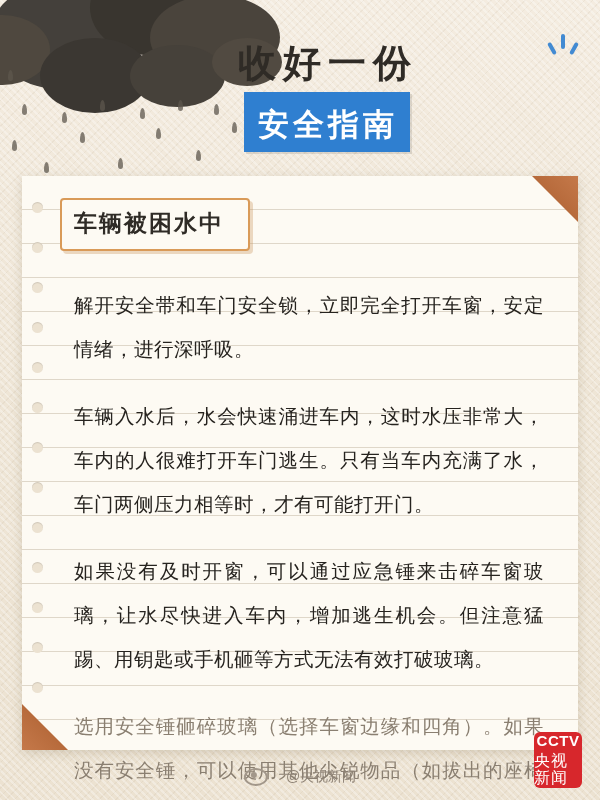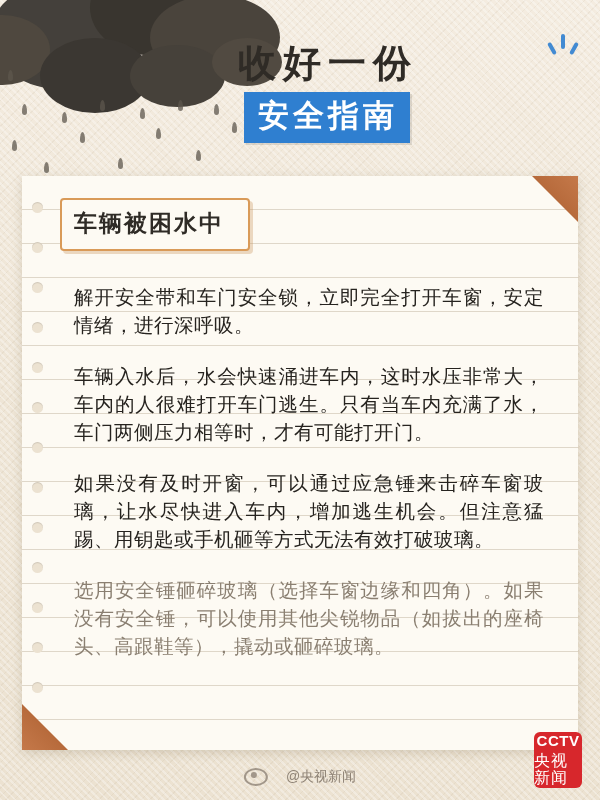--- a/index.html
+++ b/index.html
@@ -91,21 +91,21 @@
     letter-spacing: 5px;
     color: #2f2b26;
   }
   .title-badge {
     font-family: "Liberation Serif", serif;
     font-size: 31px;
     font-weight: bold;
     letter-spacing: 4px;
     color: #ffffff;
     background: #2f7fd0;
-    padding: 3px 12px 6px 14px;
+    padding: 12px 12px 6px 14px;
     margin-left: 6px;
     box-shadow: 2px 2px 0 rgba(0,0,0,0.10);
   }
   .spark {
     position: absolute;
     right: 8px;
     top: -12px;
     width: 34px;
     height: 40px;
   }
@@ -201,21 +201,21 @@
   
   .body-text {
     position: absolute;
     left: 52px;
     top: 88px;
     width: 470px;
   }
   .para {
     font-family: "Liberation Serif", serif;
     font-size: 19.5px;
-    line-height: 28px;
+    line-height: 44px;
     letter-spacing: 0.5px;
     color: #26231f;
     margin-bottom: 23px;
     text-align: justify;
   }
   .para.muted { color: #8a7f71; }
 
   
   .footer {
     position: absolute;

